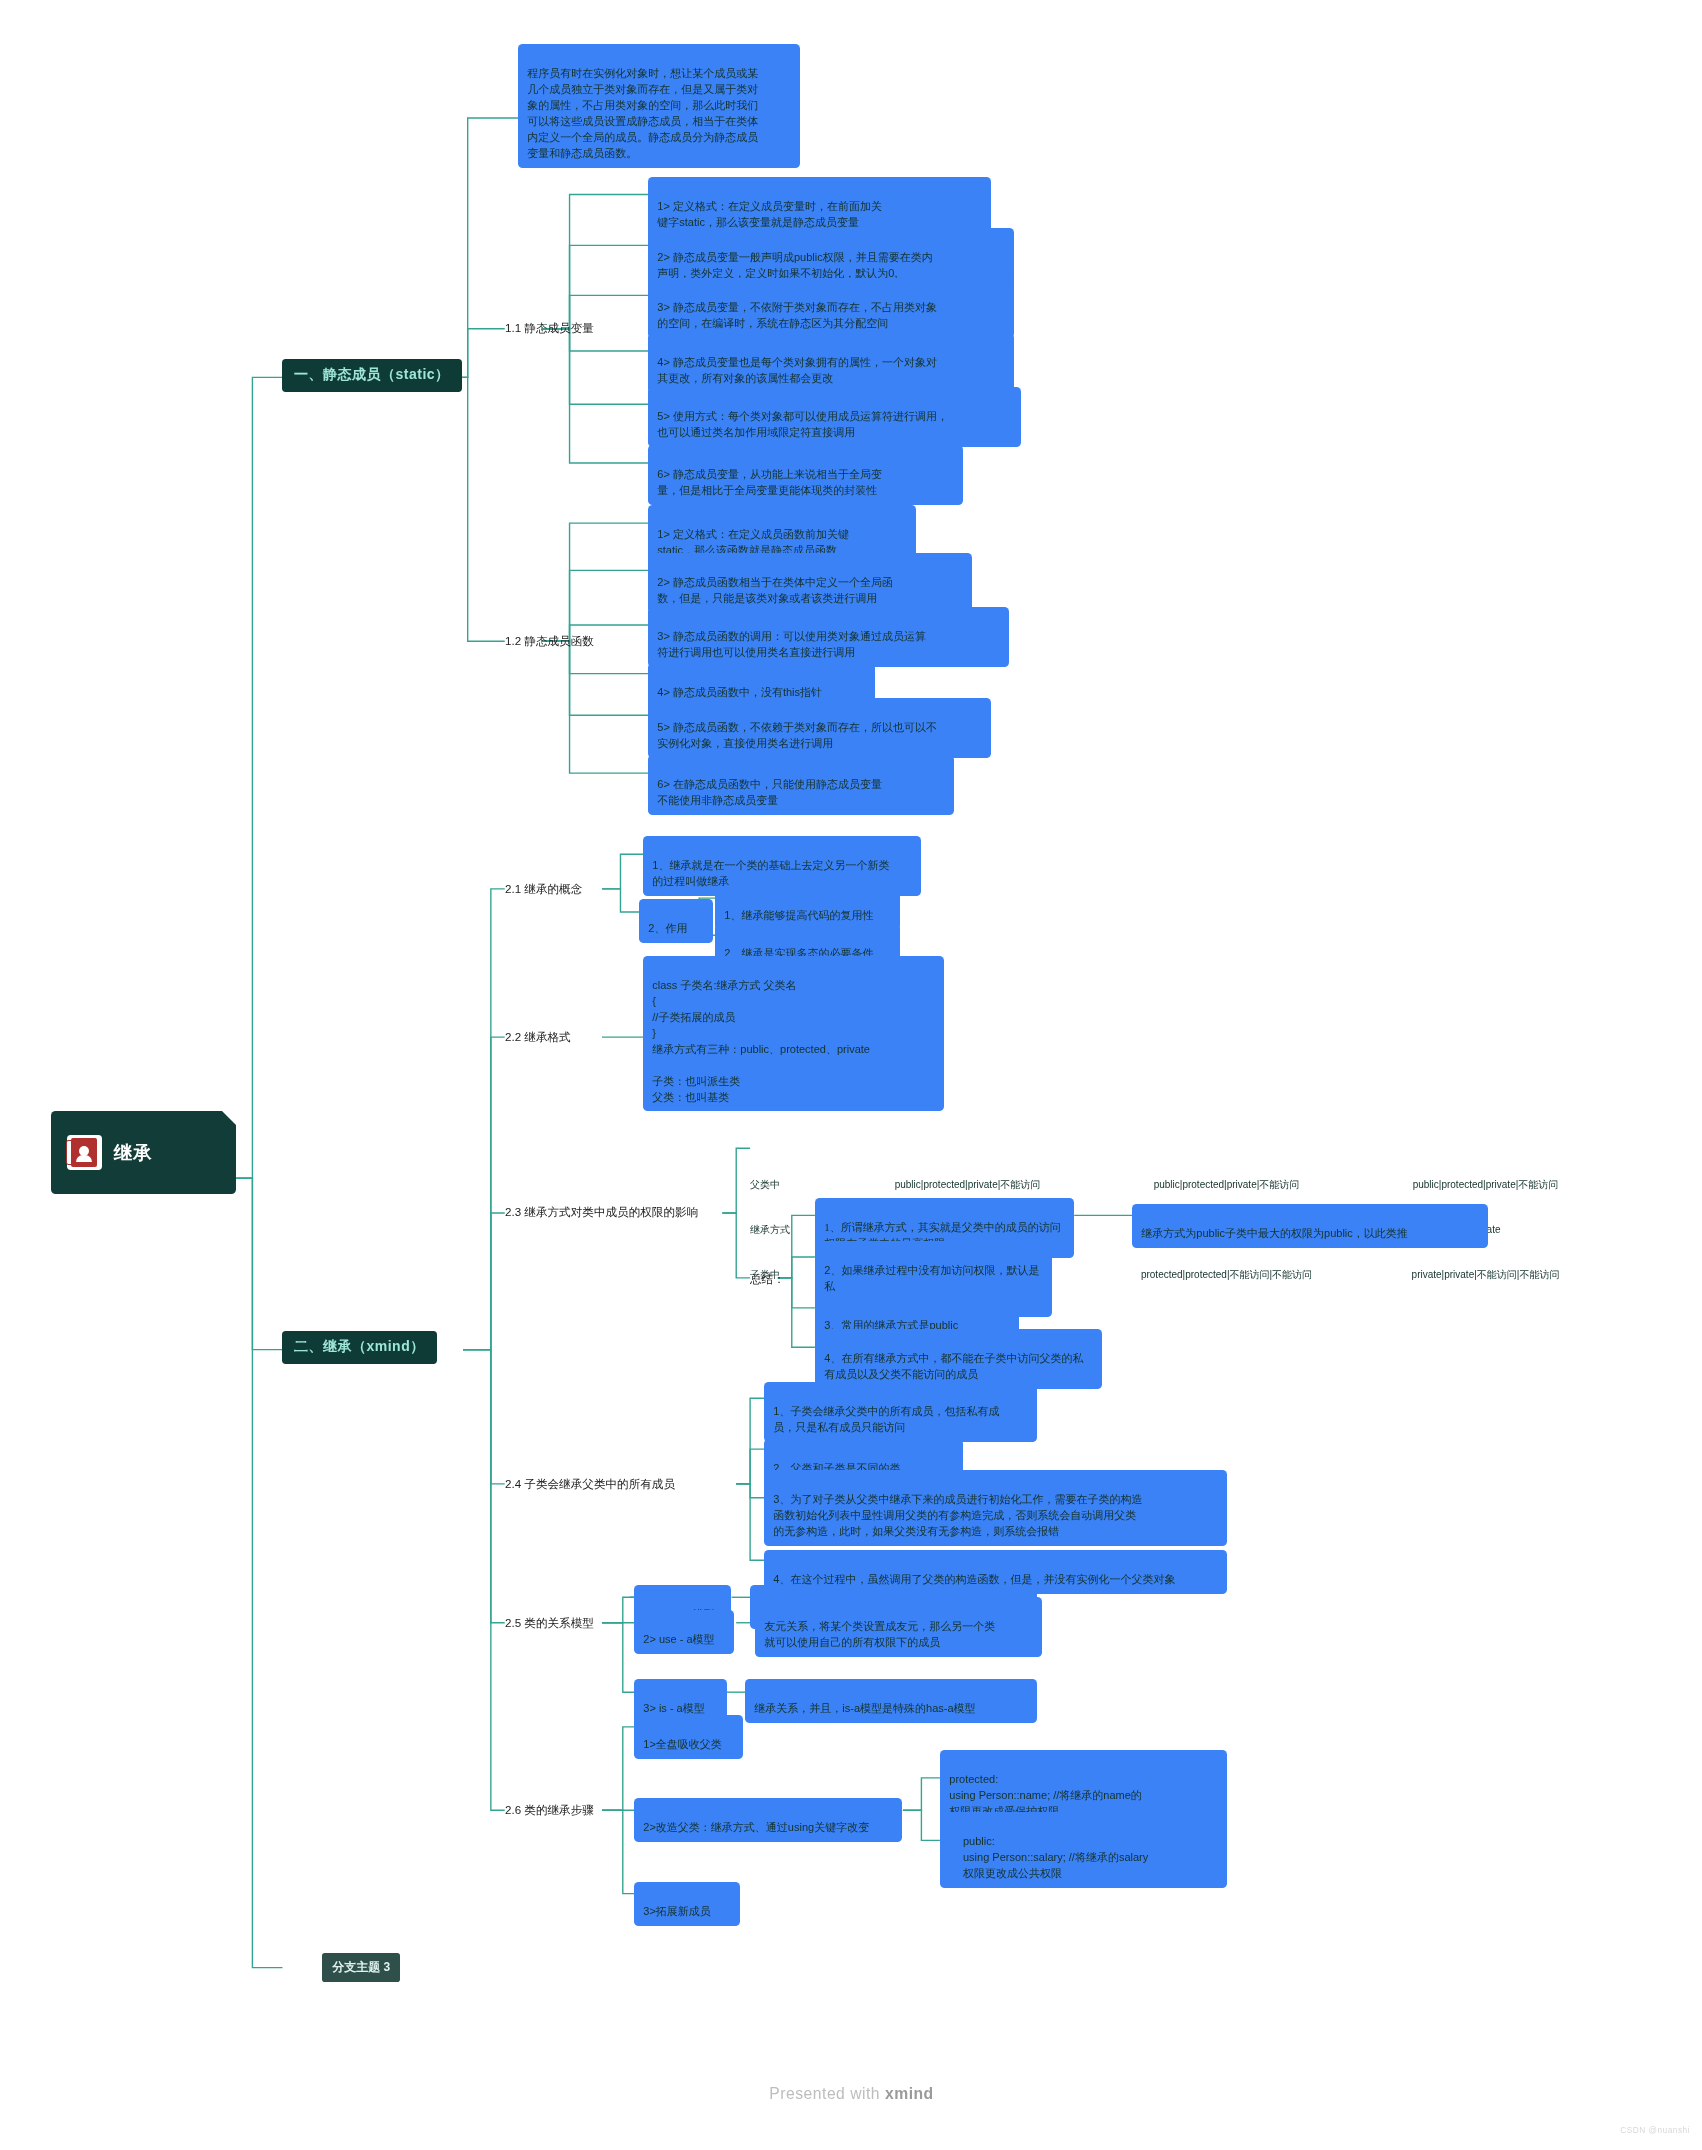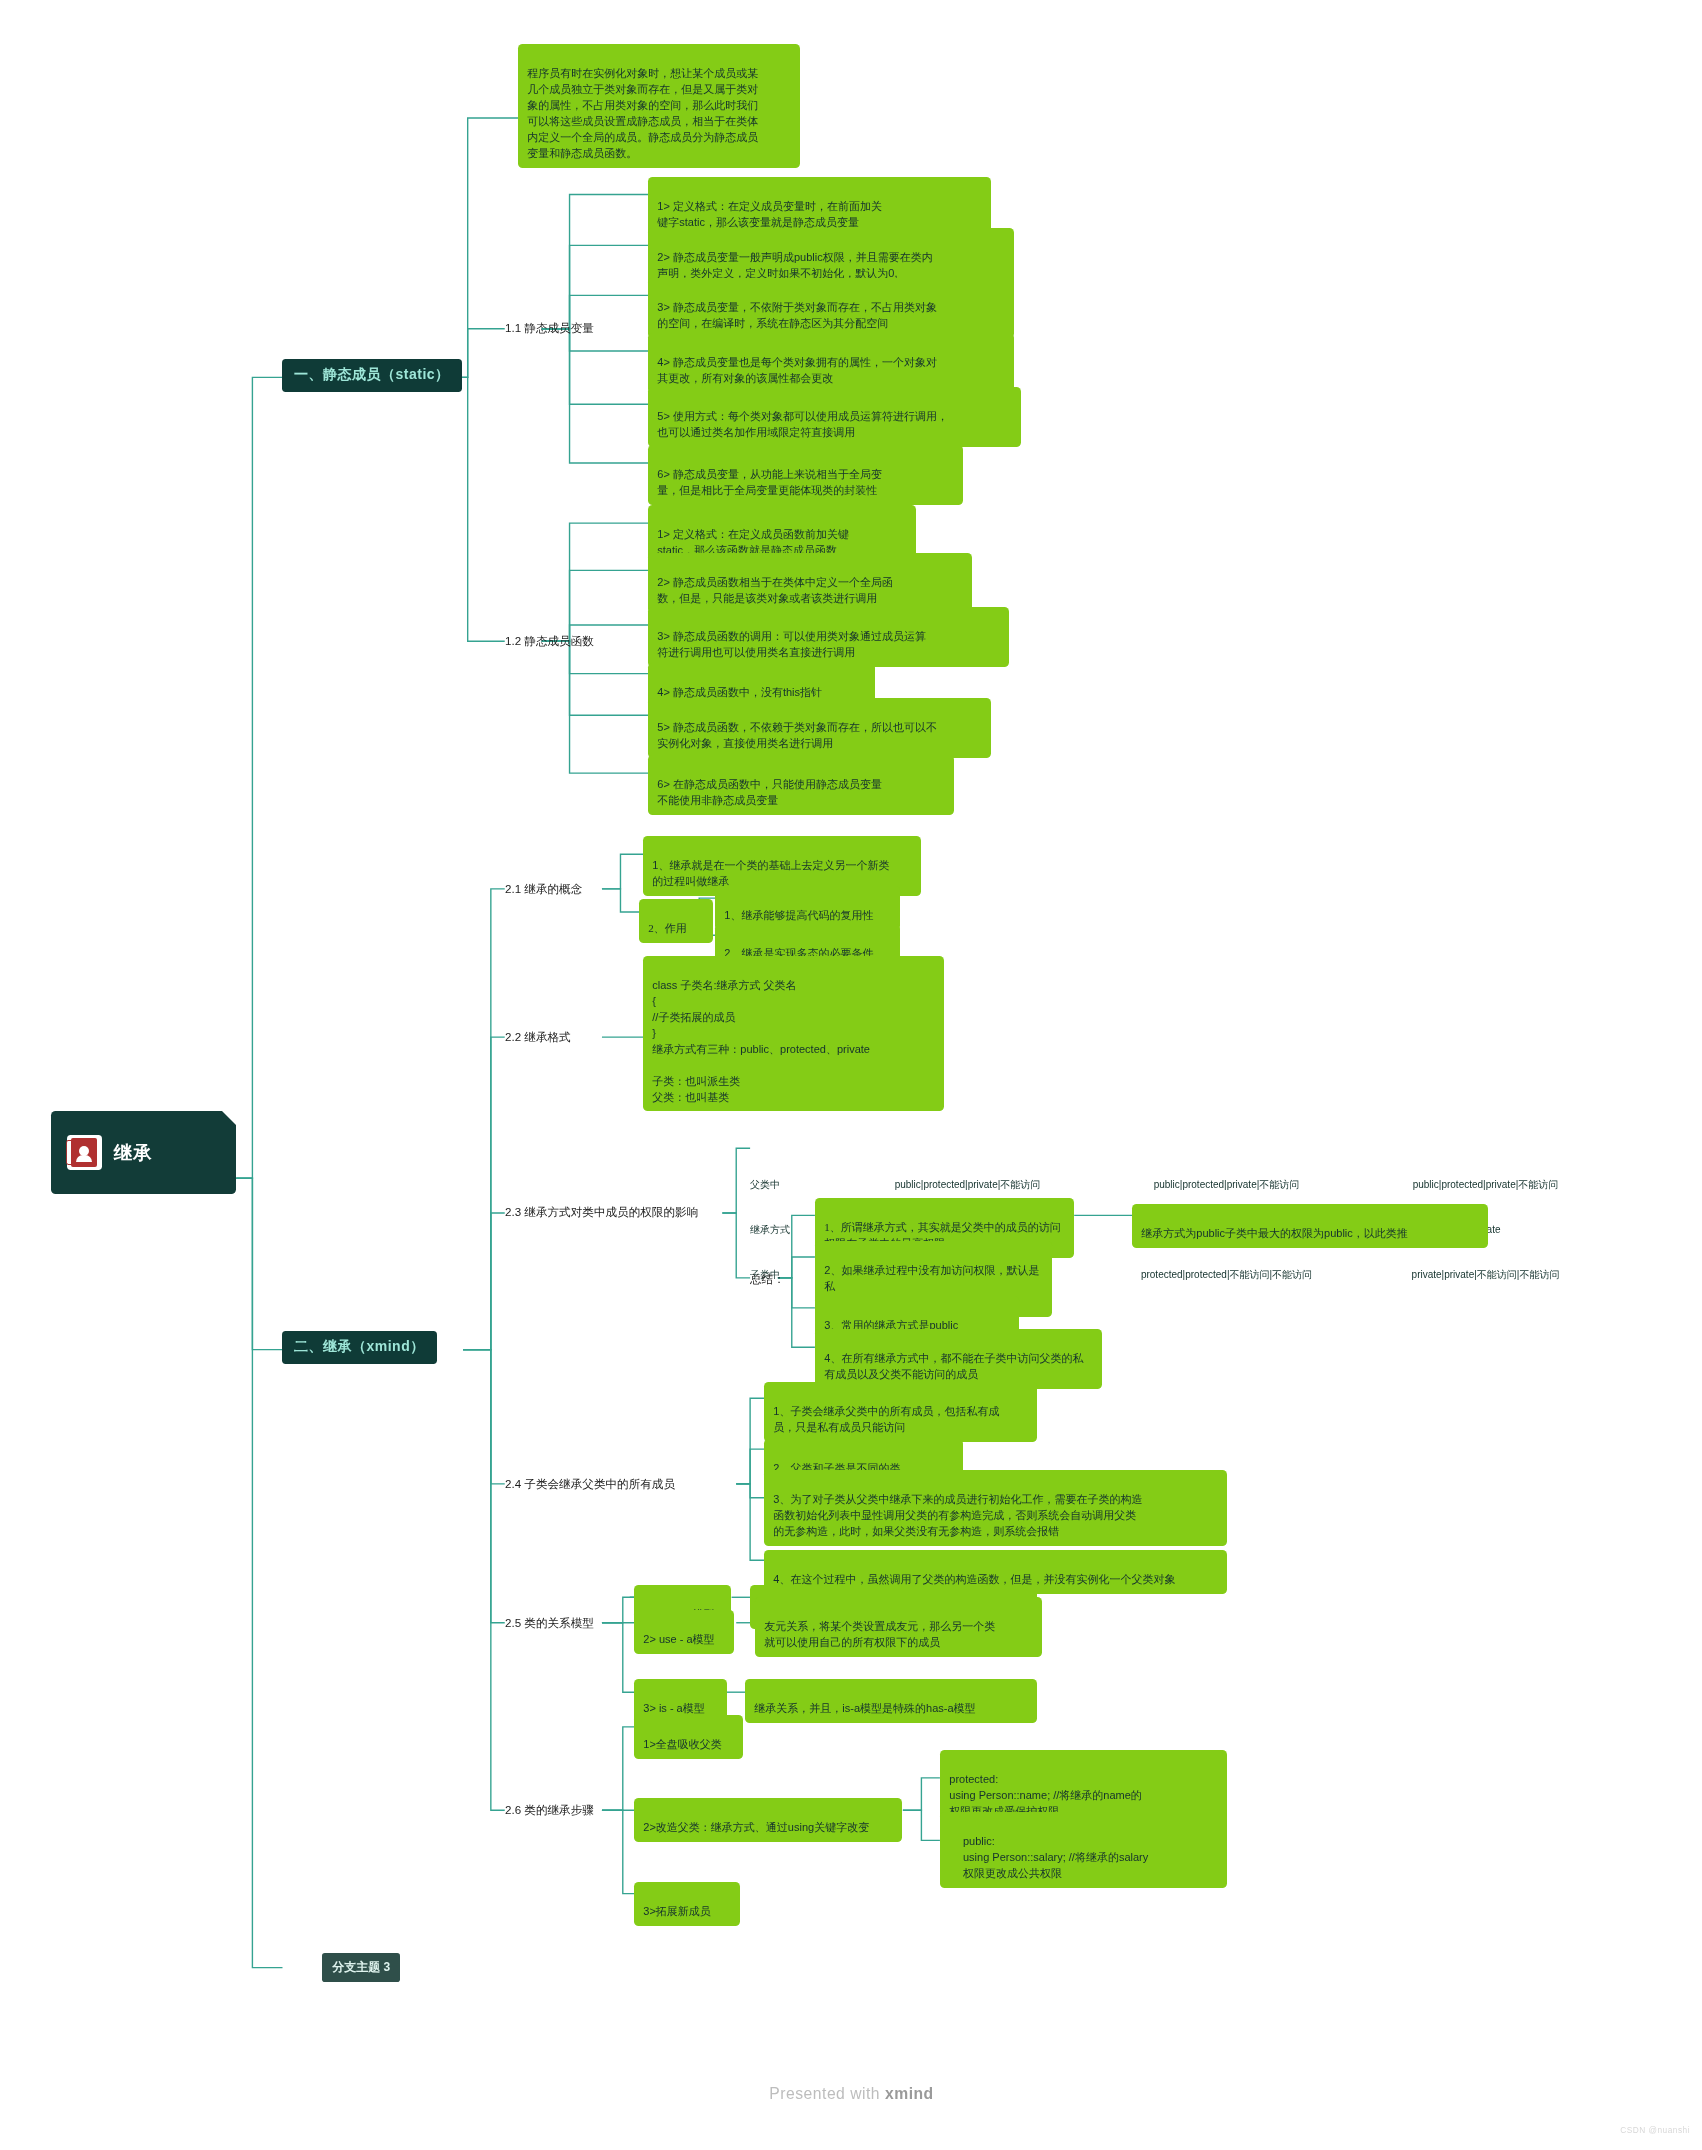--- a/index.html
+++ b/index.html
@@ -84,21 +84,21 @@
   
   .label2 {
     color:#1c1c1c;
     font-size: 11.6px;
     white-space: nowrap;
     line-height: 1.35;
   }
 
   
   .bubble {
-    background:#84cc16;
+    background:#3b82f6;
     color:#14322d;
     border-radius: 4.6px;
     padding: 6px 9.3px;
     font-size: 11px;
     line-height: 1.45;
     white-space: pre-line;
   }
   .bubble.mono { font-family:"Liberation Sans","DejaVu Sans",sans-serif; }
 
   
@@ -268,21 +268,21 @@
 <div class="node topic1" style="left:282px; top:1331px;">
   <span>二、继承（xmind）</span>
 </div>
 
 <div class="node label2" style="left:505px; top:881px;">
   <span>2.1    继承的概念</span>
 </div>
 <div class="node bubble" style="left:643px; top:836px; width:278px;">
   <span>1、继承就是在一个类的基础上去定义另一个新类
 的过程叫做继承</span></div>
-<div class="node bubble" style="left:639px; top:899px; width:74px;font-family:Liberation Serif, serif;">
+<div class="node bubble" style="left:639px; top:899px; width:74px;">
   <span>2、作用</span></div>
 <div class="node bubble" style="left:715px; top:886px; width:185px;">
   <span>1、继承能够提高代码的复用性</span></div>
 <div class="node bubble" style="left:715px; top:924px; width:185px;">
   <span>2、继承是实现多态的必要条件</span></div>
 
 <div class="node label2" style="left:505px; top:1029px;">
   <span>2.2    继承格式</span>
 </div>
 <div class="node bubble mono" style="left:643px; top:956px; width:301px;">

